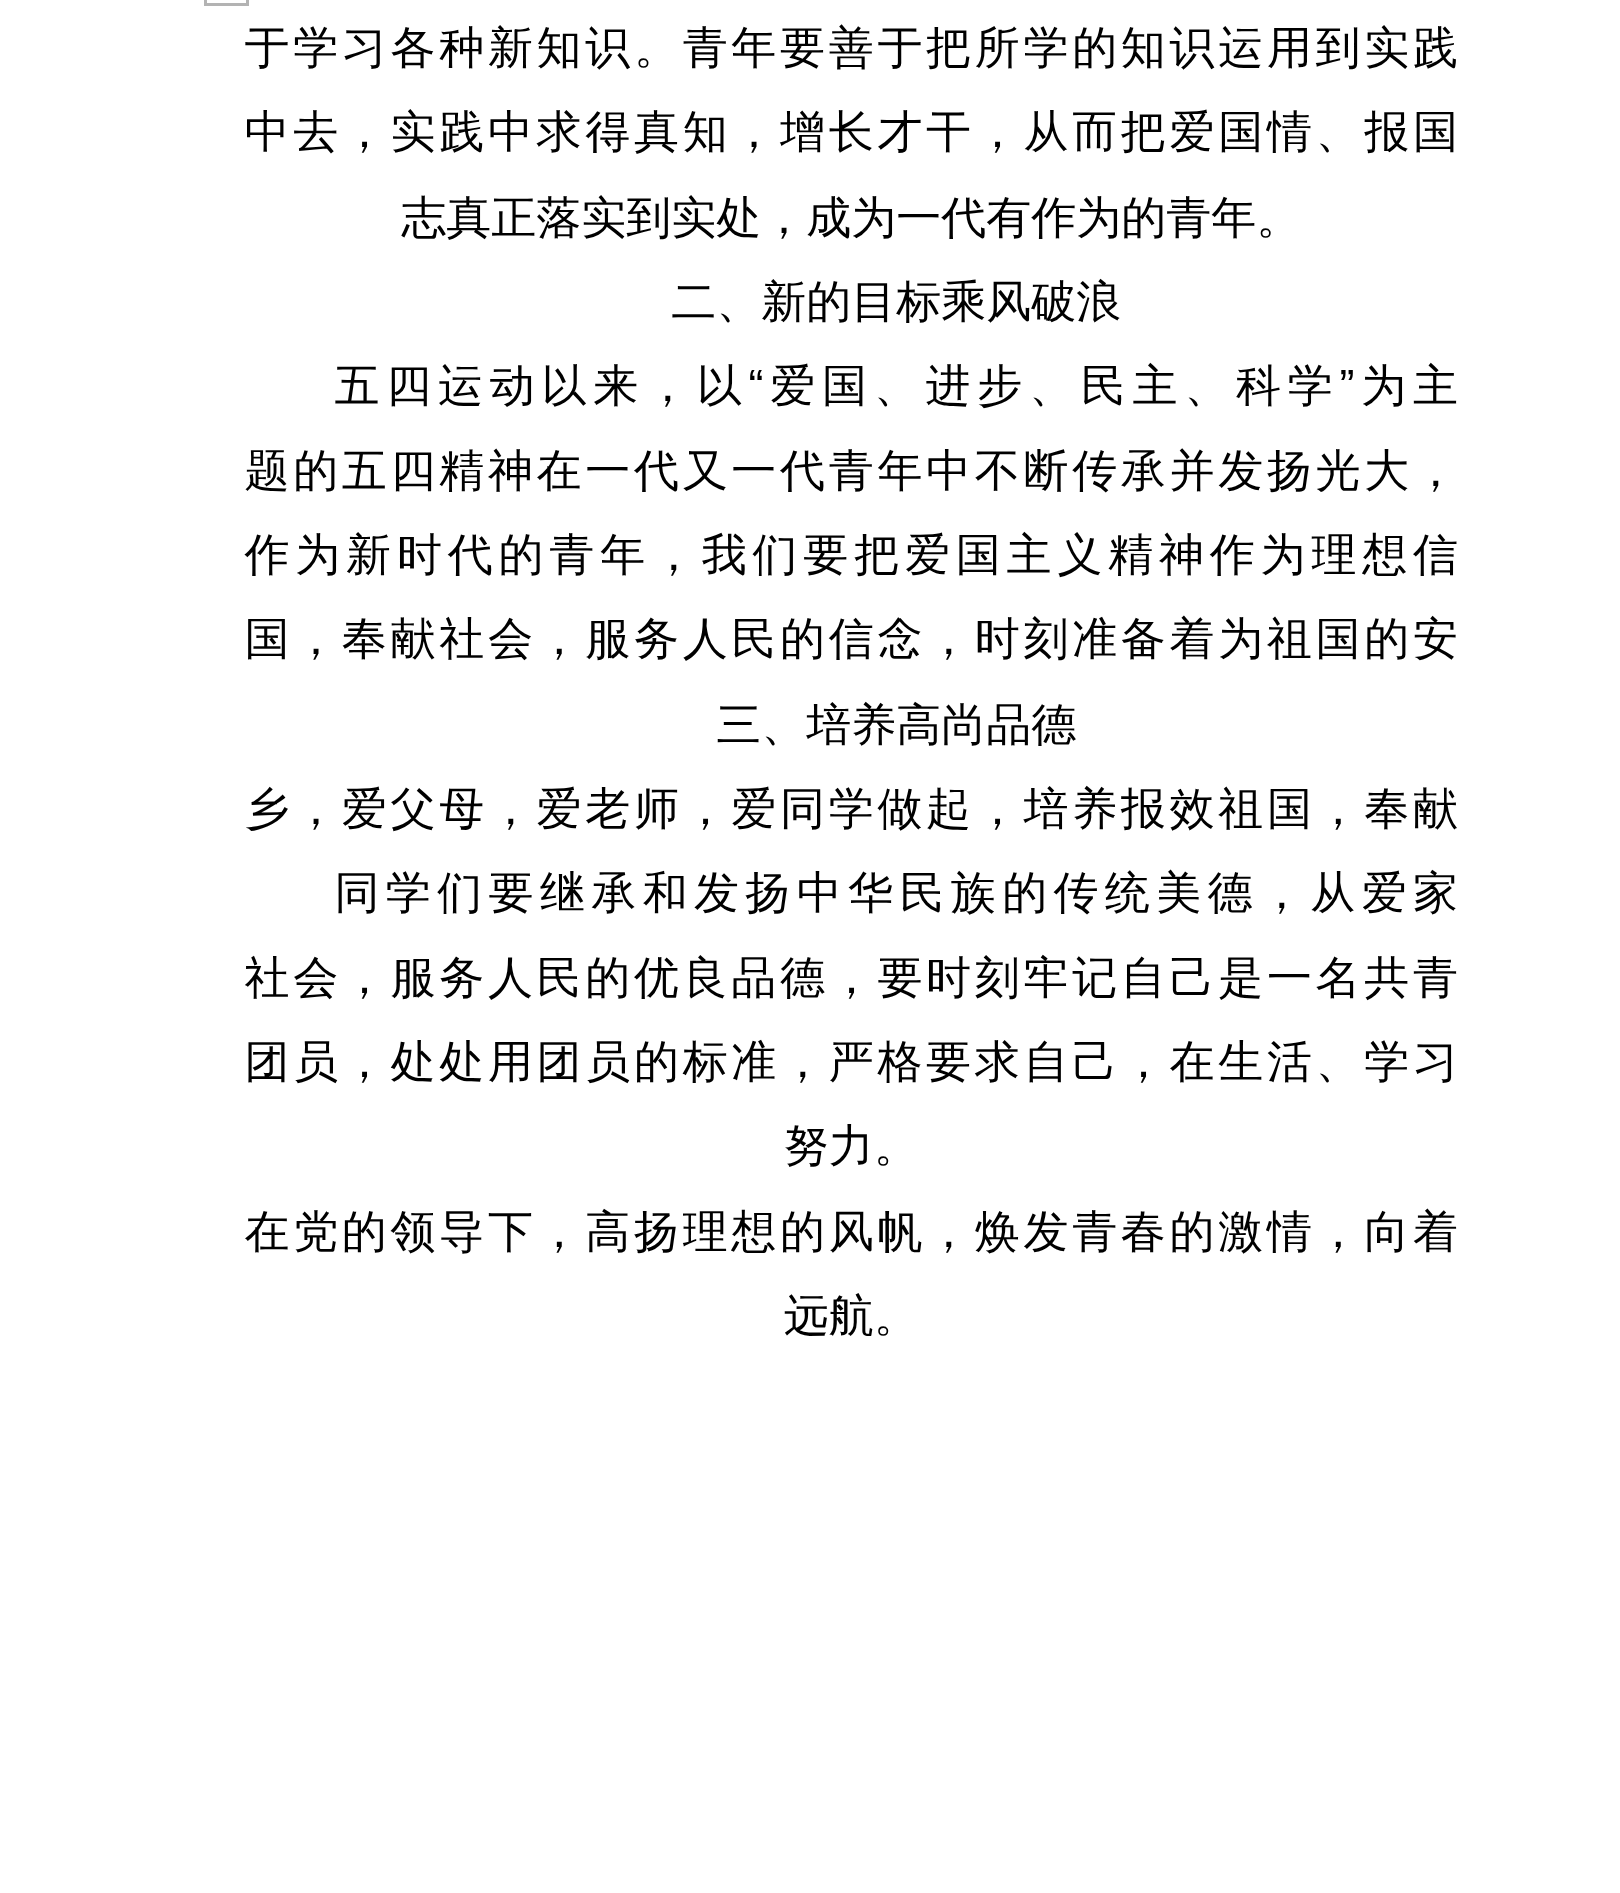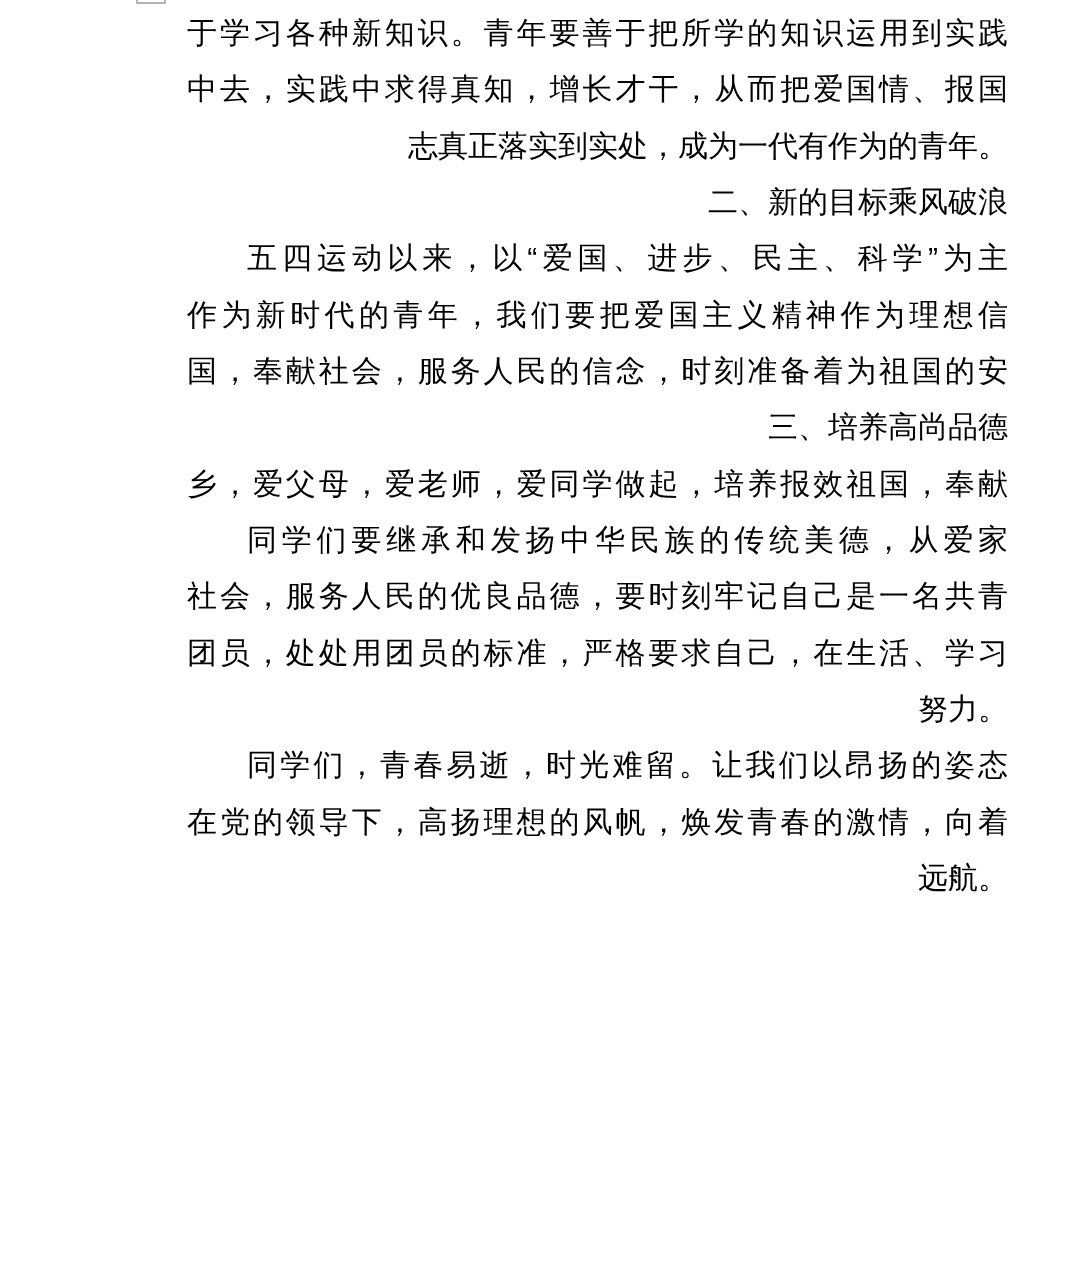--- a/index.html
+++ b/index.html
@@ -17,30 +17,29 @@
   }
   .page {
     position: absolute;
     top: 0;
     left: 0;
     width: 1080px;
     height: 1262px;
     background: #ffffff;
   }
   .text-block {
-    padding: 5px 72px 0 163px;
-    margin-left: 24px;
+    padding: 5px 108px 0 163px;
   }
   .line {
     height: 56.35px;
     line-height: 56.35px;
     font-size: 30px;
     letter-spacing: 0;
     white-space: nowrap;
-    text-align: right;
+    text-align: center;
     font-weight: 500;
   }
   .line.fill {
     white-space: normal;
     text-align: justify;
     text-align-last: justify;
     text-justify: inter-character;
   }
   .line.indent {
     text-indent: 2em;
@@ -61,25 +60,25 @@
 
 <div class="page">
   <div class="cutoff-box"></div>
 
   <div class="text-block">
     <div class="line fill">于学习各种新知识。青年要善于把所学的知识运用到实践</div>
     <div class="line fill">中去，实践中求得真知，增长才干，从而把爱国情、报国</div>
     <div class="line">志真正落实到实处，成为一代有作为的青年。</div>
     <div class="line indent">二、新的目标乘风破浪</div>
     <div class="line indent fill">五四运动以来，以“爱国、进步、民主、科学”为主</div>
+    <div class="line fill">题的五四精神在一代又一代青年中不断传承并发扬光大，</div>
     <div class="line fill">作为新时代的青年，我们要把爱国主义精神作为理想信</div>
     <div class="line fill">国，奉献社会，服务人民的信念，时刻准备着为祖国的安</div>
     <div class="line indent">三、培养高尚品德</div>
     <div class="line fill">乡，爱父母，爱老师，爱同学做起，培养报效祖国，奉献</div>
     <div class="line indent fill">同学们要继承和发扬中华民族的传统美德，从爱家</div>
     <div class="line fill">社会，服务人民的优良品德，要时刻牢记自己是一名共青</div>
     <div class="line fill">团员，处处用团员的标准，严格要求自己，在生活、学习</div>
     <div class="line">努力。</div>
-    <div class="line indent fill">同学们，青春易逝，时光难留。让我们以昂扬的姿态</div>
     <div class="line fill">在党的领导下，高扬理想的风帆，焕发青春的激情，向着</div>
     <div class="line">远航。</div>
   </div>
 </div>
 
 </body></html>

